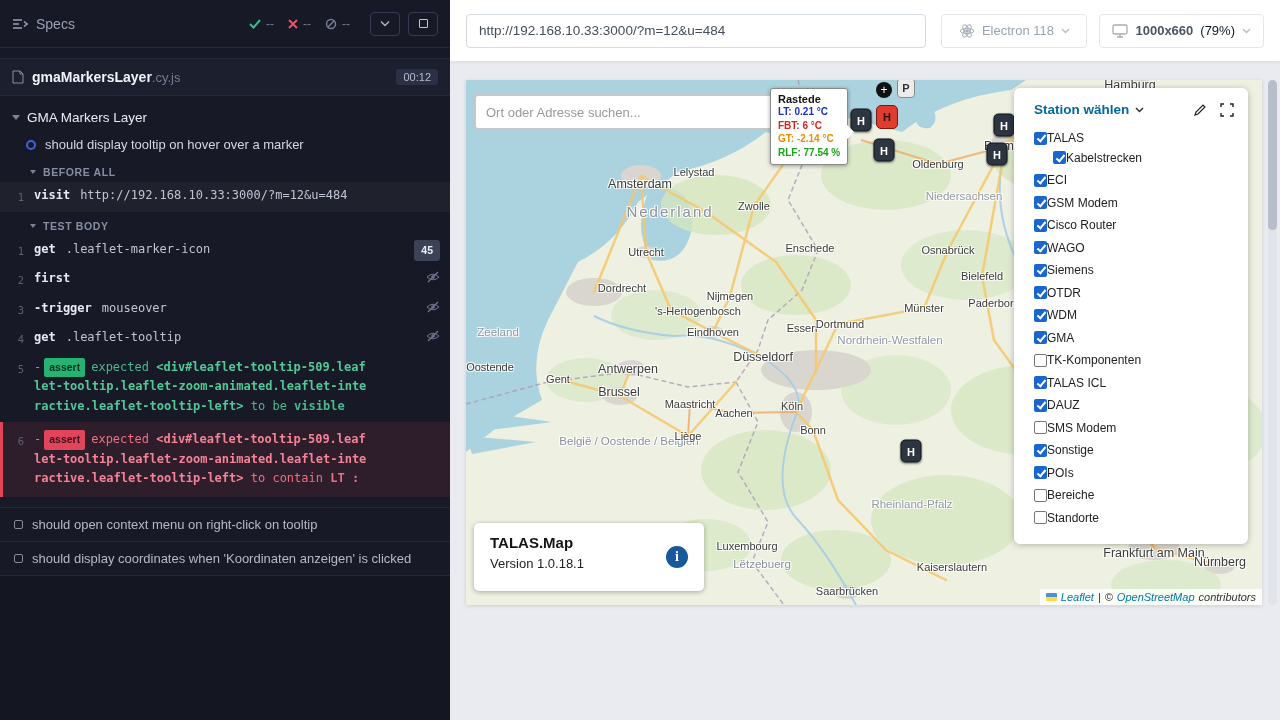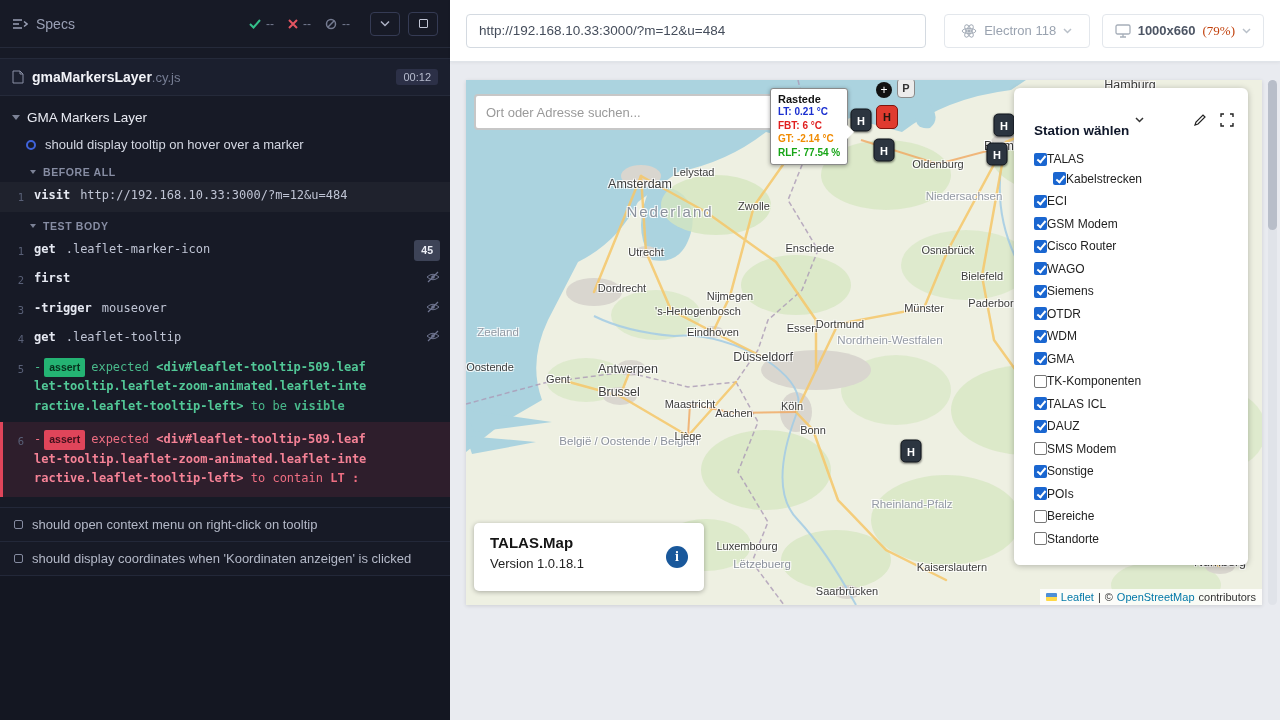--- a/index.html
+++ b/index.html
@@ -74,21 +74,21 @@
   .topbar { height:62px; background:#fff; border-bottom:1px solid #e0e4e9; display:flex;
     align-items:center; padding:0 16px; gap:12px; box-shadow:0 1px 3px rgba(0,0,0,.05); }
   .urlbox { width:460px; height:34px; border:1px solid #d4dae1; border-radius:4px; display:flex;
     align-items:center; padding:0 12px; color:#454d5b; font-size:13.5px; background:#fff;
     white-space:nowrap; overflow:hidden; cursor:text; }
   .selbtn { height:34px; border:1px solid #e3e7ec; border-radius:4px; display:flex;
     align-items:center; gap:7px; padding:0 12px; background:#fff; color:#9aa3b0;
     font-size:13px; cursor:pointer; }
   .selbtn.browser { margin-left:auto; min-width:146px; justify-content:center; }
   .vp-size { color:#4d5564; font-weight:bold; }
-  .vp-scale { color:#c2410c;font-family:Liberation Serif, serif; }
+  .vp-scale { color:#0f172a; }
 
   .canvas { position:absolute; top:62px; left:0; right:0; bottom:0; }
   .scrollbar { position:absolute; right:3px; top:18px; width:9px; height:525px;
     background:#e0e3e9; border-radius:5px; }
   .scroll-thumb { position:absolute; top:0; left:0; right:0; height:150px; background:#b8bec9;
     border-radius:5px; cursor:pointer; }
 
   
   .map { position:absolute; left:16px; top:18px; width:796px; height:525px; background:#eef0e2;
     overflow:hidden; box-shadow:0 1px 4px rgba(0,0,0,.12); }
@@ -124,21 +124,21 @@
     border:1px solid #8a8a8a; border-radius:3px; box-shadow:0 1px 4px rgba(0,0,0,.35);
     padding:4px 7px 5px; white-space:nowrap; }
   .tooltip::after { content:""; position:absolute; right:-7px; top:36px;
     border:7px solid transparent; border-right:0; border-left:7px solid #fff; }
   .tt-title { font-size:11px; font-weight:bold; color:#111; margin-bottom:0; }
   .tt-row { font-size:10px; font-weight:bold; line-height:13.5px; }
 
   .panel { position:absolute; left:548px; top:8px; width:234px; z-index:10; background:#fff;
     border-radius:6px; box-shadow:0 1px 6px rgba(0,0,0,.25); padding:14px 0 12px; }
   .panel-head { display:flex; align-items:center; padding:0 14px 0 20px; gap:6px; }
-  .panel-title { font-size:13.5px; font-weight:bold; color:#0f172a;margin-top:21px; }
+  .panel-title { font-size:13.5px; font-weight:bold; color:#0369a1; }
   .panel-icons { margin-left:auto; display:flex; gap:13px; align-items:center; }
   .panel-icon { cursor:pointer; display:flex; }
   .panel-list { margin-top:13px; padding:0 14px 0 20px; }
   .chk-item { display:flex; align-items:center; gap:0; margin-bottom:6.5px; height:16px; cursor:pointer; }
   .chk { width:13px; height:13px; border-radius:2px; background:var(--c-checkbox,#1a66d0);
     flex:none; position:relative; }
   .chk::after { content:""; position:absolute; left:4.5px; top:1.5px; width:3px; height:7px;
     border:solid #fff; border-width:0 2px 2px 0; transform:rotate(40deg); }
   .chk-item.unchecked .chk { background:#fff; border:1.5px solid #777; }
   .chk-item.unchecked .chk::after { display:none; }
@@ -149,21 +149,21 @@
     background:#fff; border-radius:5px; box-shadow:0 1px 5px rgba(0,0,0,.3); padding:11px 16px; }
   .vc-title { font-size:15px; font-weight:bold; color:#151515; }
   .vc-version { font-size:13px; color:#222; margin-top:5px; }
   .info-btn { position:absolute; right:16px; top:50%; transform:translateY(-50%); width:22px;
     height:22px; border-radius:50%; background:var(--c-info,#19589b); color:#fff; display:flex;
     align-items:center; justify-content:center; font-family:"Liberation Serif",serif;
     font-weight:bold; font-size:14px; cursor:pointer; }
   .info-btn::after { content:"i"; }
 
   .attribution { position:absolute; right:0; bottom:0; z-index:11; background:rgba(255,255,255,.8);
-    padding:2px 6px; font-size:11px; color:#333; display:flex; align-items:center; gap:4px; }
+    padding:2px 6px; font-size:11px; color:#333; display:flex; align-items:center; gap:4px;font-style:italic; }
   .attr-link { color:var(--c-link,#0078a8); cursor:pointer; }
   .flag { width:11px; height:8px; background:linear-gradient(#4e8fd6 50%, #ffd948 50%);
     border-radius:1px; }
 </style>
 </head>
 <body>
 
 <div class="reporter">
   <div class="rep-header">
     <span class="panel-icon">

